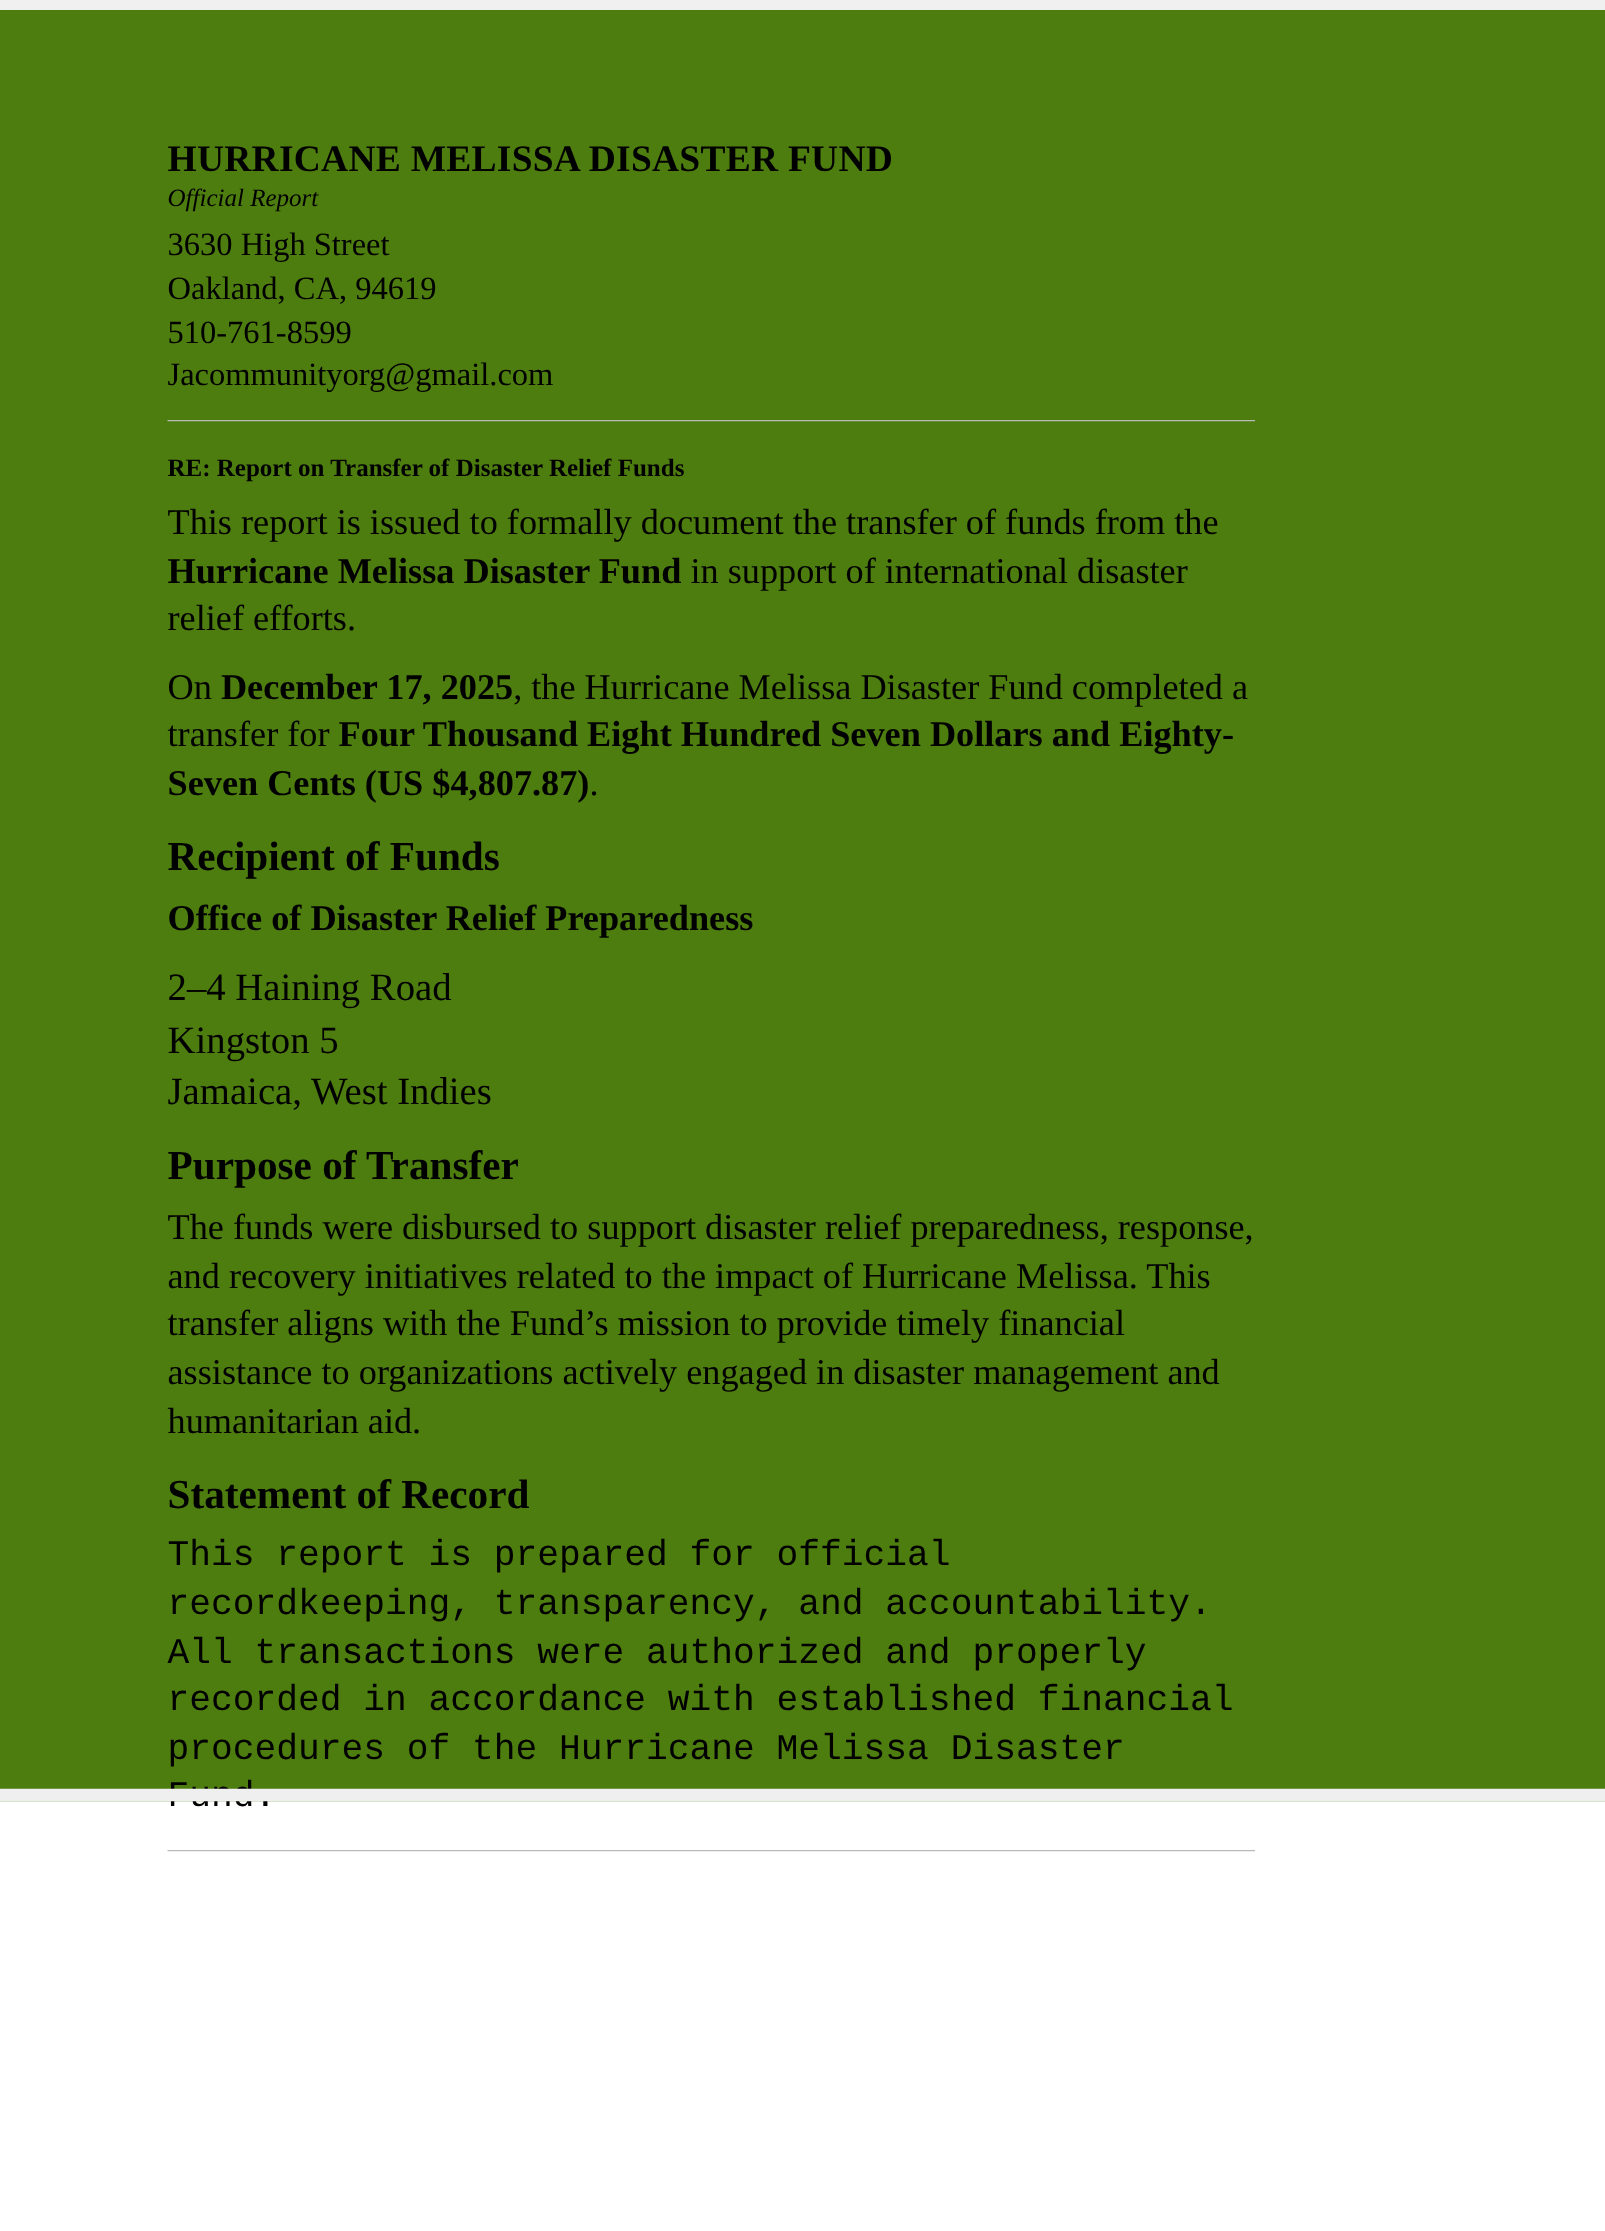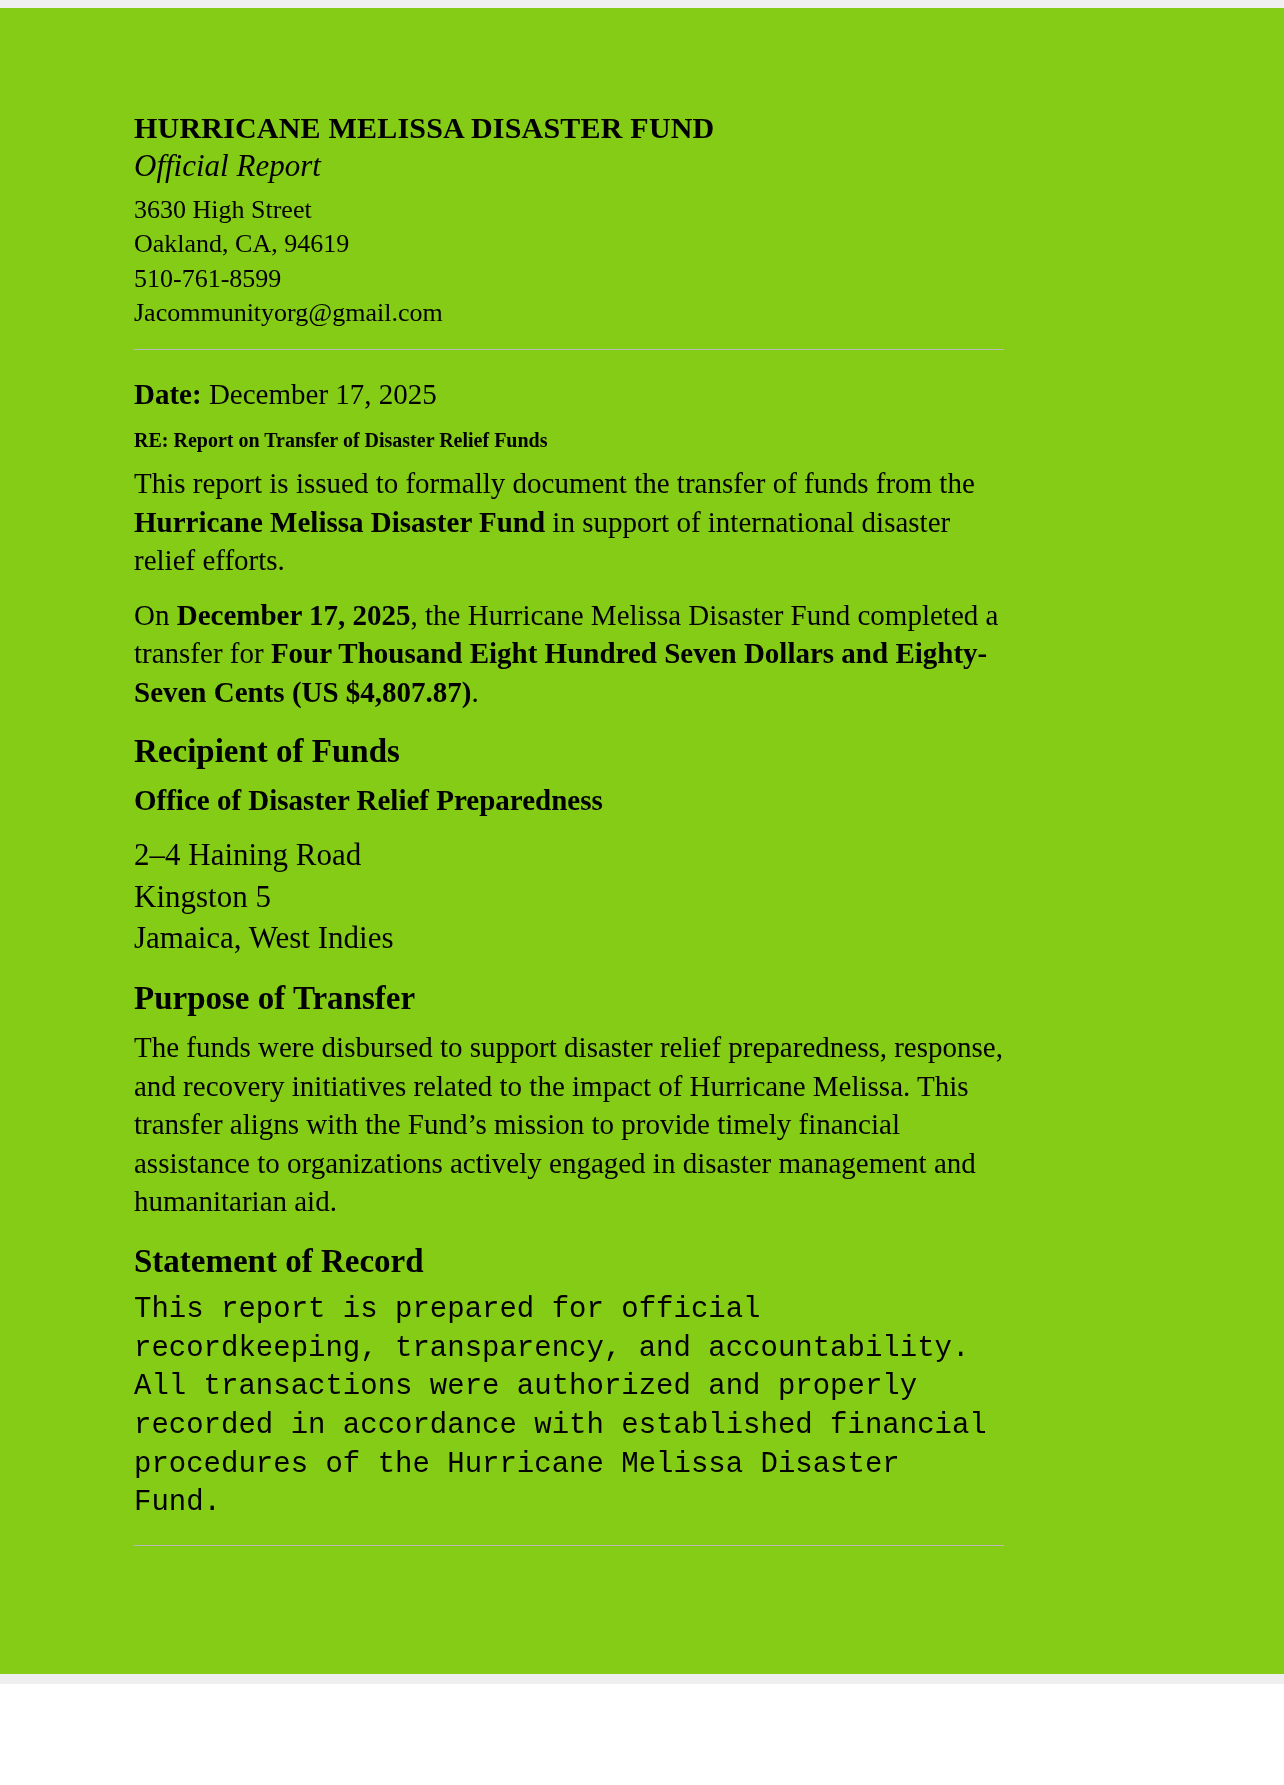--- a/index.html
+++ b/index.html
@@ -13,22 +13,22 @@
     font-family: "Liberation Serif", serif;
     color: #000000;
     overflow: hidden;
     position: relative;
   }
   .page {
     position: absolute;
     left: 0;
     top: 0;
     width: 1284px;
-    height: 1684px;
-    background: #84cc16;
+    height: 1441px;
+    background: #4d7c0f;
   }
   .edge-top {
     position: absolute;
     left: 0; top: 0;
     width: 1284px; height: 8px;
     background: #f0f0f0;
   }
   .edge-bottom {
     position: absolute;
     left: 0; bottom: 0;
@@ -43,21 +43,21 @@
   }
 
   .org-title {
     font-size: 30px;
     font-weight: bold;
     letter-spacing: 0.2px;
     line-height: 1.18;
     margin: 0 0 2px 0;
   }
   .org-subtitle {
-    font-size: 31px;
+    font-size: 20px;
     font-style: italic;
     line-height: 1.2;
     margin: 0 0 8px 0;
   }
   .addr-line {
     font-size: 26px;
     line-height: 1.33;
     margin: 0;
     white-space: pre;
   }
@@ -128,24 +128,20 @@
 
     <div>
       <p class="addr-line">3630 High Street</p>
       <p class="addr-line">Oakland, CA, 94619</p>
       <p class="addr-line">510-761-8599</p>
       <p class="addr-line">Jacommunityorg@gmail.com</p>
     </div>
 
     <hr class="rule">
 
-    <p class="date-line">
-      <b>Date:</b>
-      <span>December 17, 2025</span>
-    </p>
 
     <h2 class="re">RE: Report on Transfer of Disaster Relief Funds</h2>
 
     <p class="body">
       <span>This report is issued to formally document the transfer of funds from the </span><b>Hurricane Melissa Disaster Fund</b><span> in support of international disaster relief efforts.</span>
     </p>
 
     <p class="body">
       <span>On </span><b>December 17, 2025</b><span>, the Hurricane Melissa Disaster Fund completed a transfer for </span><b>Four Thousand Eight Hundred Seven Dollars and Eighty-Seven Cents (US $4,807.87)</b><span>.</span>
     </p>

